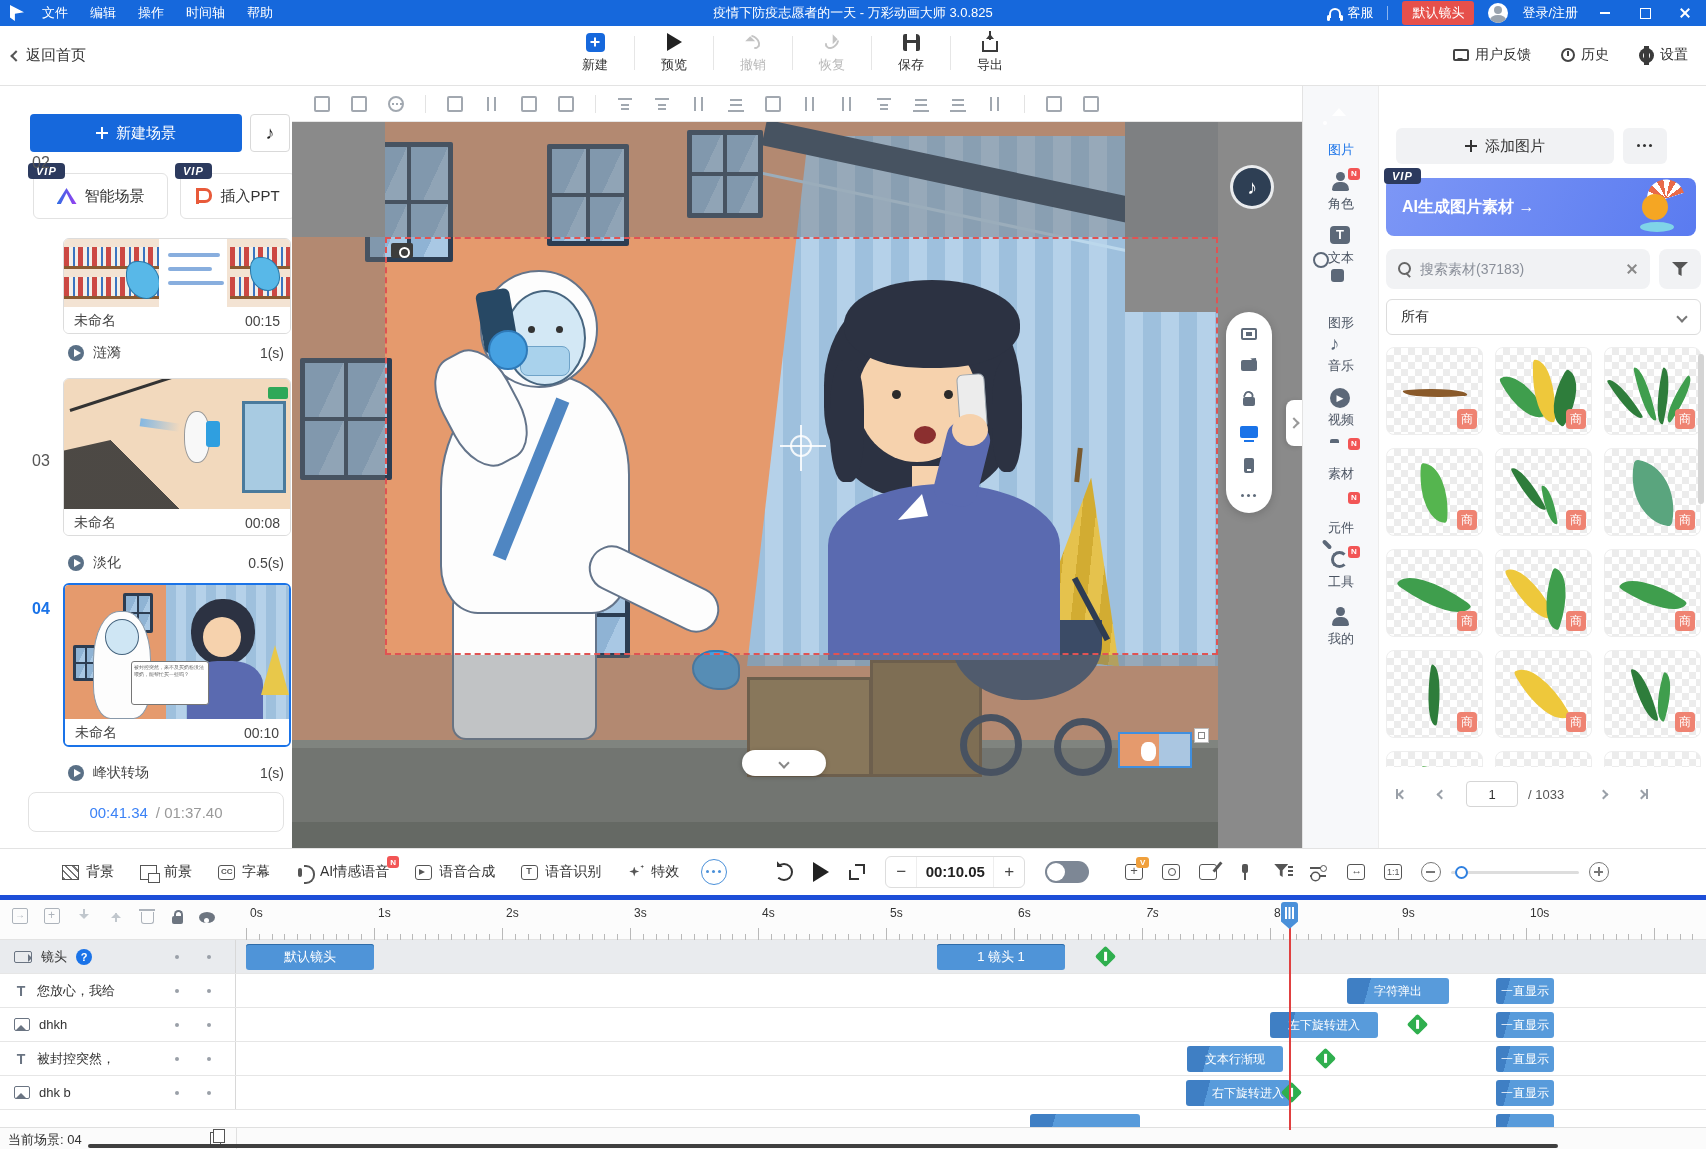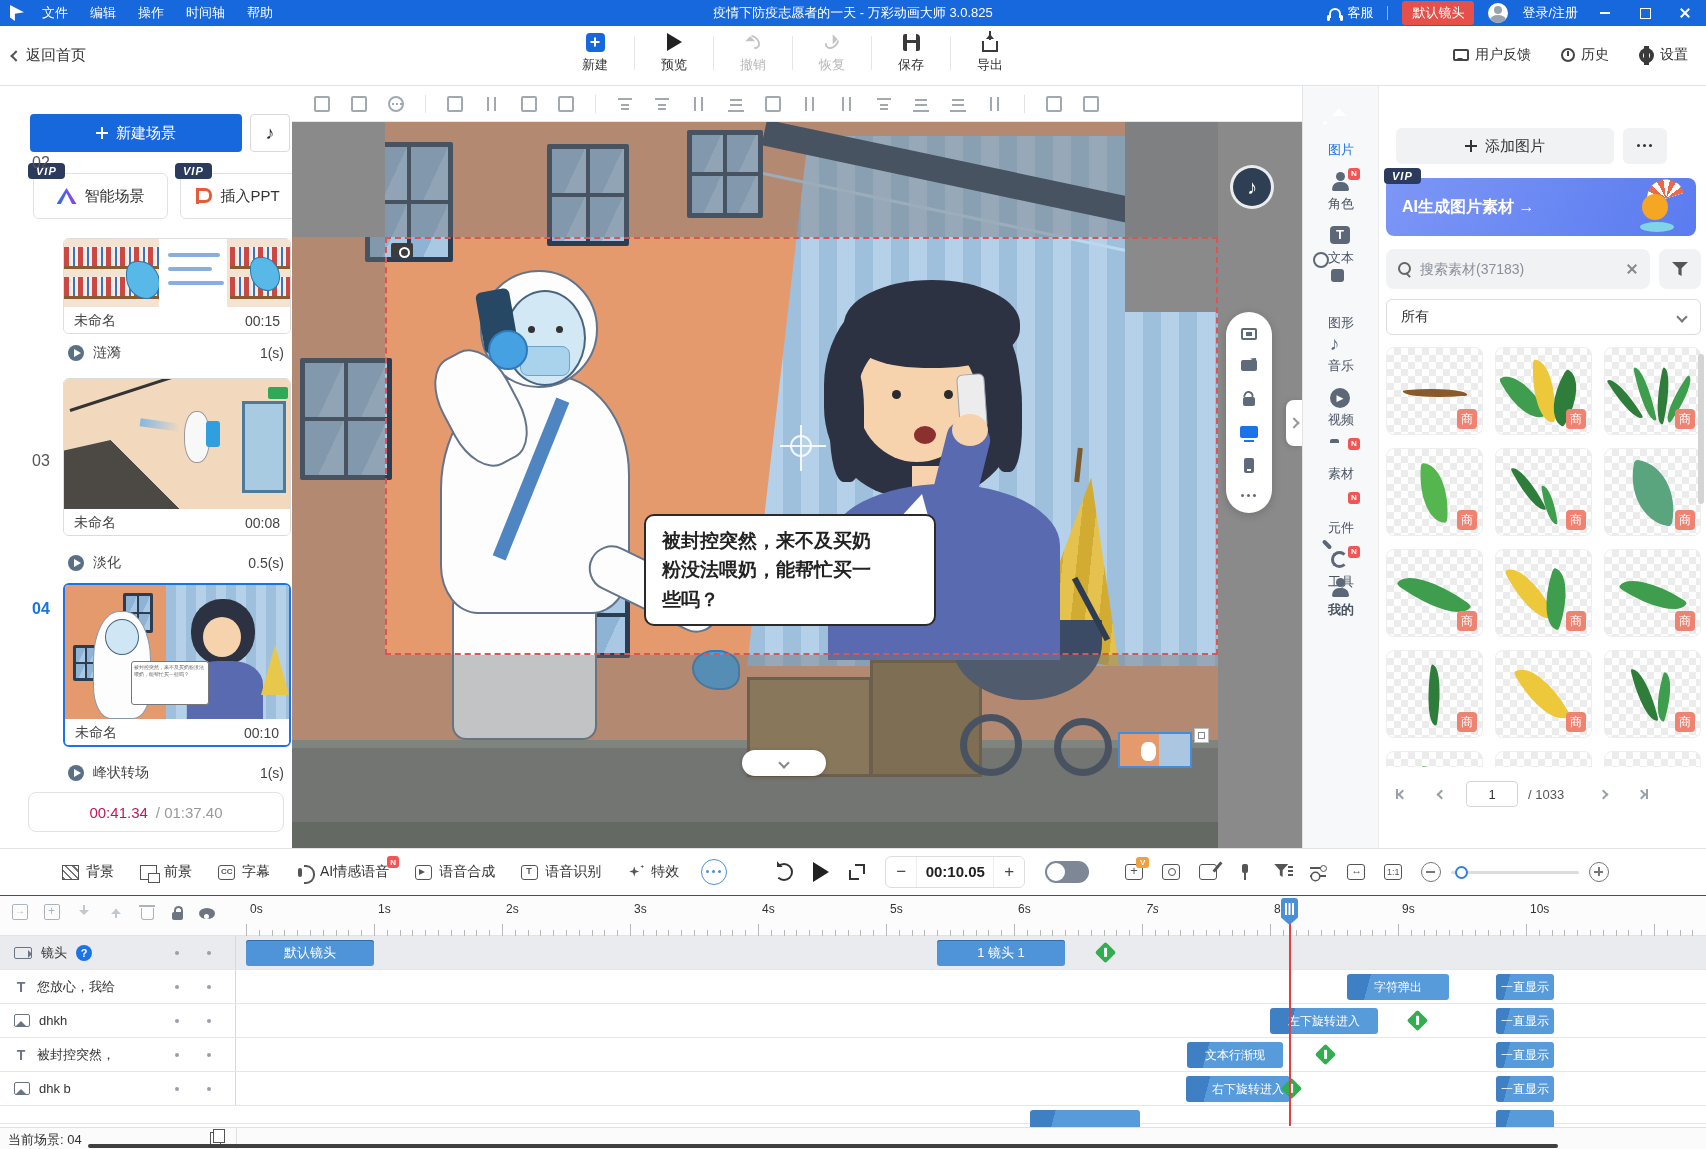--- a/index.html
+++ b/index.html
@@ -260,21 +260,21 @@
 .br-fitw { border:1.5px solid #555; border-radius:3px; } .br-fitw::after { content:"↔"; position:absolute; left:3px; top:-1px; font-size:11px; color:#555; }
 .br-11 { border:1.5px solid #555; border-radius:3px; font-size:9px; color:#555; display:flex; align-items:center; justify-content:center; }
 .zoomctl { display:flex; align-items:center; gap:10px; }
 .zc-circle { width:20px; height:20px; border:1.5px solid #777; border-radius:50%; position:relative; cursor:pointer; }
 .zc-circle::before { content:""; position:absolute; left:4px; top:8px; width:9px; height:2px; background:#777; }
 .zc-plus::after { content:""; position:absolute; left:8px; top:4px; width:2px; height:9px; background:#777; }
 .zslider { position:relative; width:128px; height:3px; background:#ddd; border-radius:2px; }
 .zslider .knob { position:absolute; left:4px; top:-5px; width:13px; height:13px; border-radius:50%; background:#fff; border:2px solid #2f80e0; }
 
 
-#timeline { position:absolute; left:0; top:895px; width:1706px; height:232px; background:#fff; border-top:1px solid #1d4ed8; }
+#timeline { position:absolute; left:0; top:895px; width:1706px; height:232px; background:#fff; border-top:5px solid #1d4ed8; }
 #tl-header { position:absolute; left:0; top:0; width:1706px; height:40px; background:#fcfcfc; border-bottom:1px solid #e3e3e3; }
 .tlh-icons { position:absolute; left:12px; top:8px; display:flex; gap:16px; align-items:center; }
 .tli { width:16px; height:16px; position:relative; opacity:.8; cursor:pointer; }
 .tli-import { border:1.5px solid #9aa2ac; border-radius:2px; } .tli-import::after { content:"→"; position:absolute; left:2px; top:0px; font-size:10px; color:#9aa2ac; }
 .tli-addfolder { border:1.5px solid #9aa2ac; border-radius:2px; } .tli-addfolder::after { content:"+"; position:absolute; left:3px; top:-1px; font-size:12px; color:#9aa2ac; }
 .tli-down::before { content:""; position:absolute; left:7px; top:1px; width:2px; height:9px; background:#b3bac2; }
 .tli-down::after { content:""; position:absolute; left:3px; top:6px; border:5px solid transparent; border-top-color:#b3bac2; }
 .tli-up::before { content:""; position:absolute; left:7px; top:5px; width:2px; height:9px; background:#b3bac2; }
 .tli-up::after { content:""; position:absolute; left:3px; top:0; border:5px solid transparent; border-bottom-color:#b3bac2; }
 .tli-trash { border:1.5px solid #9aa2ac; border-top:none; border-radius:0 0 3px 3px; width:13px; height:12px; margin-top:4px; margin-left:1px; }
@@ -503,21 +503,21 @@
         <span>00:10</span>
       </div>
     </div>
     <div class="trans-row" style="top:676px;">
       <span class="i-transplay"></span>
       <span>峰状转场</span>
       <span class="dur">1(s)</span>
     </div>
 
     <div class="duration-box">
-      <span style="color:#be185d;">00:41.34</span>
+      <span style="color:#3b82f6;">00:41.34</span>
       <span style="color:#999;">/ 01:37.40</span>
     </div>
   </div>
 
   <div id="canvas-col">
     <div id="canvas-toolbar">
         <span class="cti cti-box"></span>
         <span class="cti cti-box"></span>
         <span class="cti cti-circ"></span>
         <span class="ctsep"></span>
@@ -613,25 +613,20 @@
       <div class="art" style="left:700px;top:238px;width:30px;height:112px;background:#2c3242;border-radius:40%;"></div>
       <div class="art" style="left:600px;top:268px;width:9px;height:9px;background:#2b2b2b;border-radius:50%;box-shadow:52px 0 0 #2b2b2b;"></div>
       <div class="art" style="left:622px;top:304px;width:22px;height:18px;background:#8b2f2f;border-radius:50%;"></div>
       <div class="art" style="left:620px;top:344px;width:36px;height:26px;background:#f6d2ad;"></div>
       <div class="art" style="left:536px;top:362px;width:232px;height:176px;background:#5a6ab0;border-radius:50% 50% 0 0/35% 35% 0 0;"></div>
       <div class="art" style="left:648px;top:300px;width:44px;height:84px;background:#5a6ab0;border-radius:16px;transform:rotate(14deg);"></div>
       <div class="art" style="left:666px;top:252px;width:28px;height:56px;background:#ececec;border:1px solid #9aa4ad;border-radius:6px;transform:rotate(-4deg);"></div>
       <div class="art" style="left:660px;top:292px;width:36px;height:32px;background:#f6d2ad;border-radius:50%;"></div>
 
       <div class="bubble-tail" style="left:606px;top:372px;"></div>
-      <div class="bubble" style="left:352px;top:392px;width:292px;">
-        <div>被封控突然，来不及买奶</div>
-        <div>粉没法喂奶，能帮忙买一</div>
-        <div>些吗？</div>
-      </div>
 
       <div class="greyblock" style="left:926px;top:0;width:84px;height:726px;"></div>
       <div class="greyblock" style="left:0;top:0;width:93px;height:115px;"></div>
       <div class="greyblock" style="left:833px;top:0;width:93px;height:190px;"></div>
       <div class="dim" style="left:93px;top:0;width:833px;height:115px;"></div>
       <div class="dim" style="left:0;top:115px;width:93px;height:611px;"></div>
       <div class="dim" style="left:93px;top:533px;width:833px;height:193px;"></div>
 
       <div class="viewport" style="left:93px;top:115px;width:833px;height:418px;">
         <div class="vp-cam"></div>
@@ -693,21 +688,21 @@
           <span>素材</span>
         </div>
         <div class="tab" style="top: 404px;">
           <span class="ticon"><span class="ti-widget"></span><span class="nbadge">N</span></span>
           <span>元件</span>
         </div>
         <div class="tab" style="top: 458px;">
           <span class="ticon"><span class="ti-tool"></span><span class="nbadge">N</span></span>
           <span>工具</span>
         </div>
-        <div class="tab" style="top: 486px; font-weight: bold;">
+        <div class="tab" style="top: 515px;">
           <span class="ticon"><span class="ti-person"></span></span>
           <span>我的</span>
         </div>
       </div>
     <div id="panel-content">
       <div class="btn-add">
         <span class="plus-d"></span>
         <span>添加图片</span>
       </div>
       <div class="btn-more">

